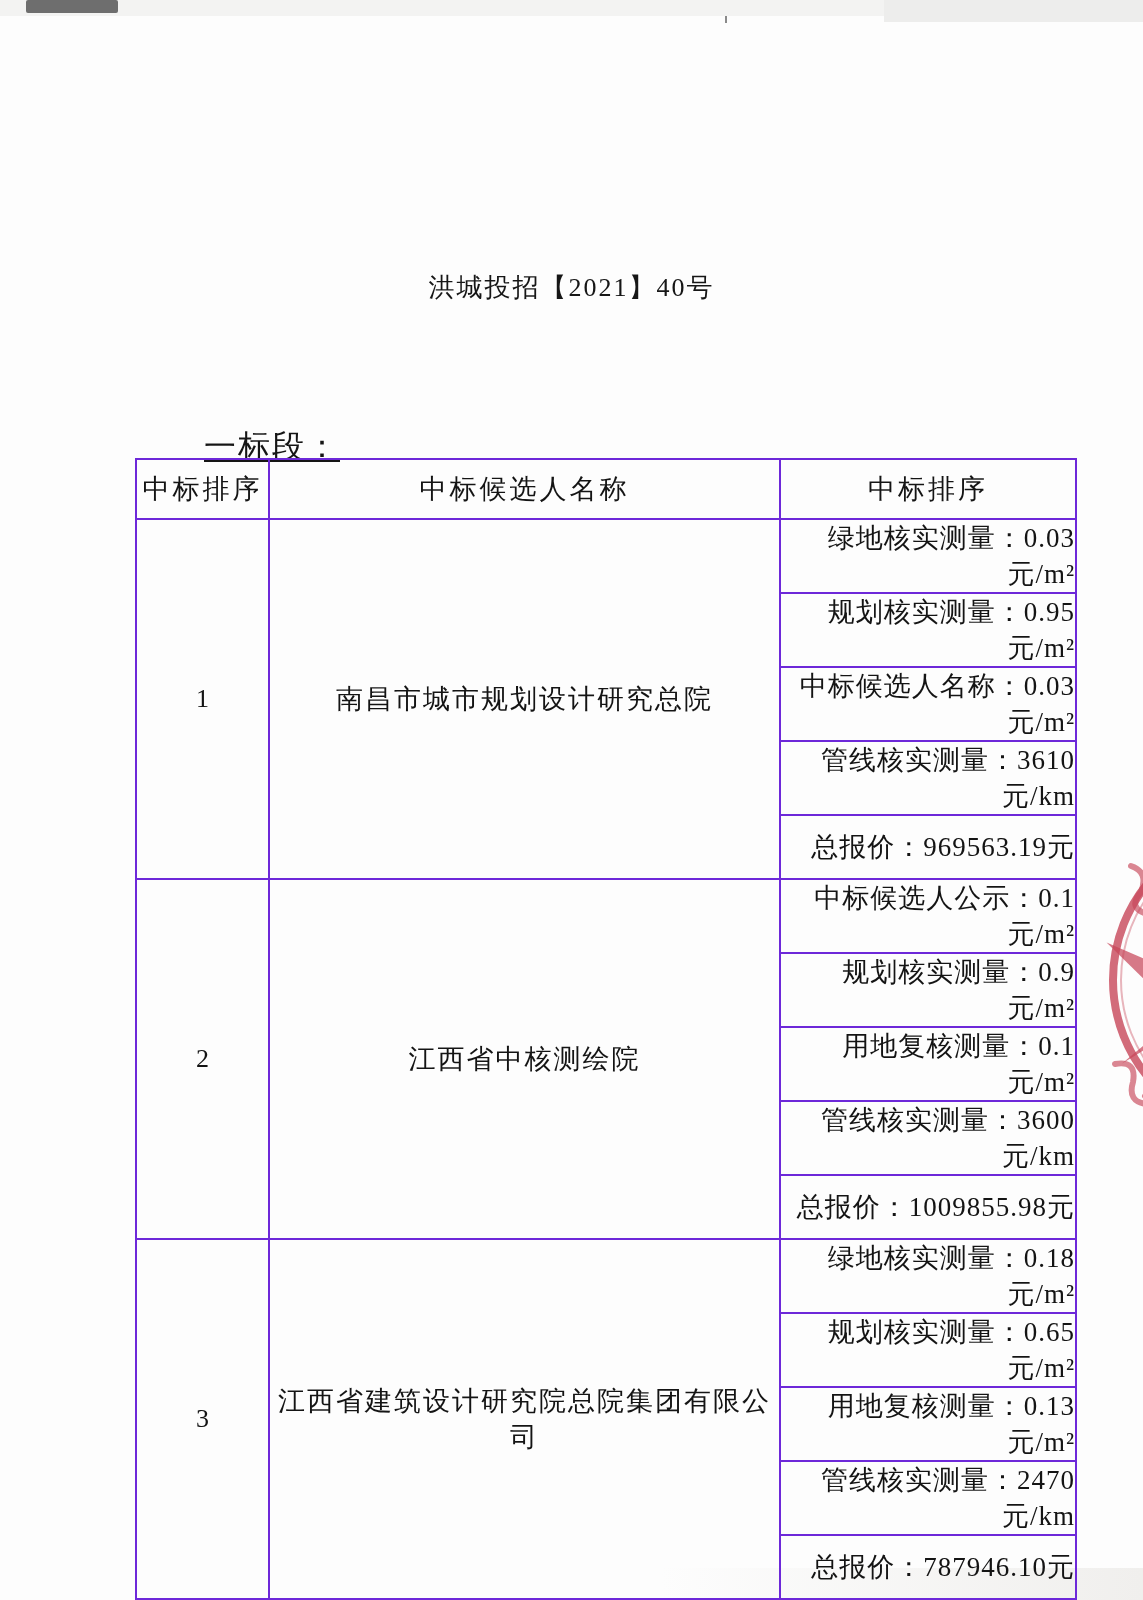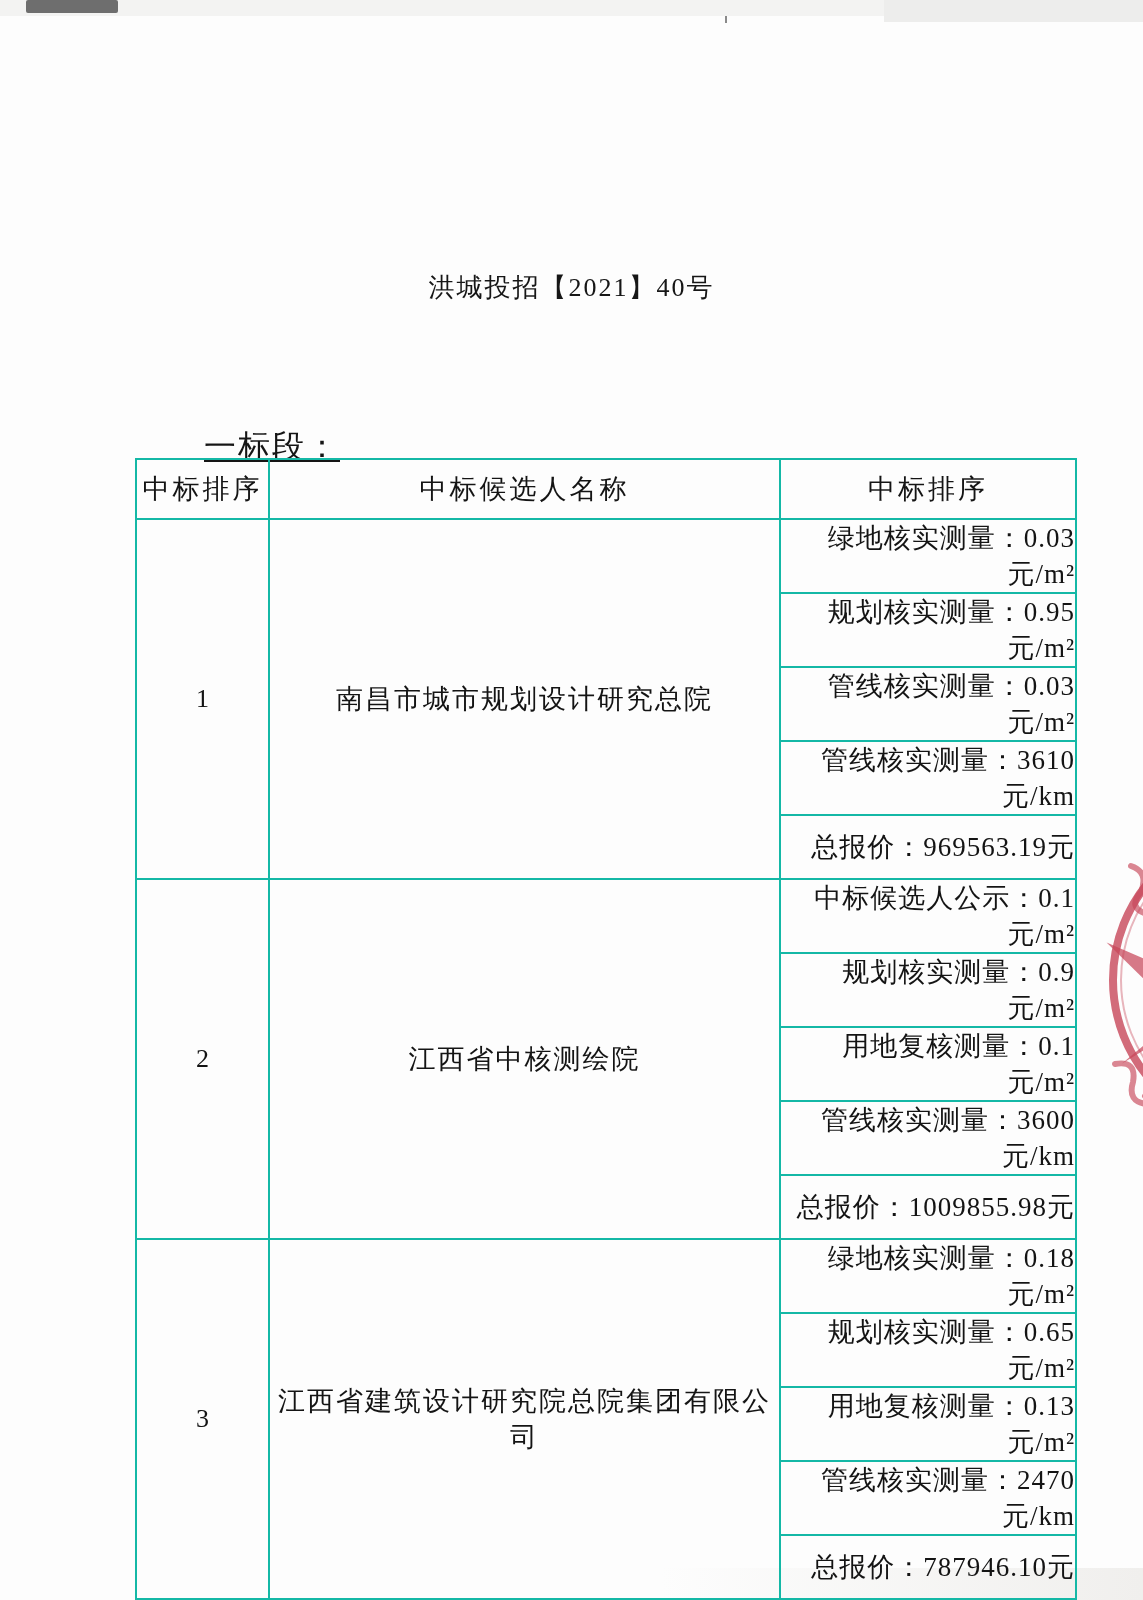--- a/index.html
+++ b/index.html
@@ -43,21 +43,21 @@
     font-size:32px;color:#151515;letter-spacing:2px;text-decoration:underline;
   }
 
   
   table.bid-table{
     position:absolute;left:135px;top:458px;
     border-collapse:collapse;table-layout:fixed;
     font-size:27px;color:#141414;
   }
   .bid-table td,.bid-table th{
-    border:2px solid #14b8a6;
+    border:2px solid #6d28d9;
     padding:0;
     font-weight:normal;
     background:transparent;
   }
   .bid-table th{height:58px;text-align:center;letter-spacing:3px;}
   .bid-table td.rank{text-align:center;font-size:26px;}
   .bid-table td.name{text-align:center;letter-spacing:2px;}
   .bid-table td.price{height:62px;text-align:right;padding-left:13px;letter-spacing:1px;}
 
   
@@ -98,21 +98,21 @@
     <tbody>
       <tr>
         <td class="rank" rowspan="5">1</td>
         <td class="name" rowspan="5">南昌市城市规划设计研究总院</td>
         <td class="price">绿地核实测量：0.03元/m²</td>
       </tr>
       <tr>
           <td class="price">规划核实测量：0.95元/m²</td>
         </tr>
       <tr>
-          <td class="price">管线核实测量：0.03元/m²</td>
+          <td class="price">中标候选人名称：0.03元/m²</td>
         </tr>
       <tr>
           <td class="price">管线核实测量：3610元/km</td>
         </tr>
       <tr>
           <td class="price">总报价：969563.19元</td>
         </tr>
 
       <tr>
         <td class="rank" rowspan="5">2</td>

